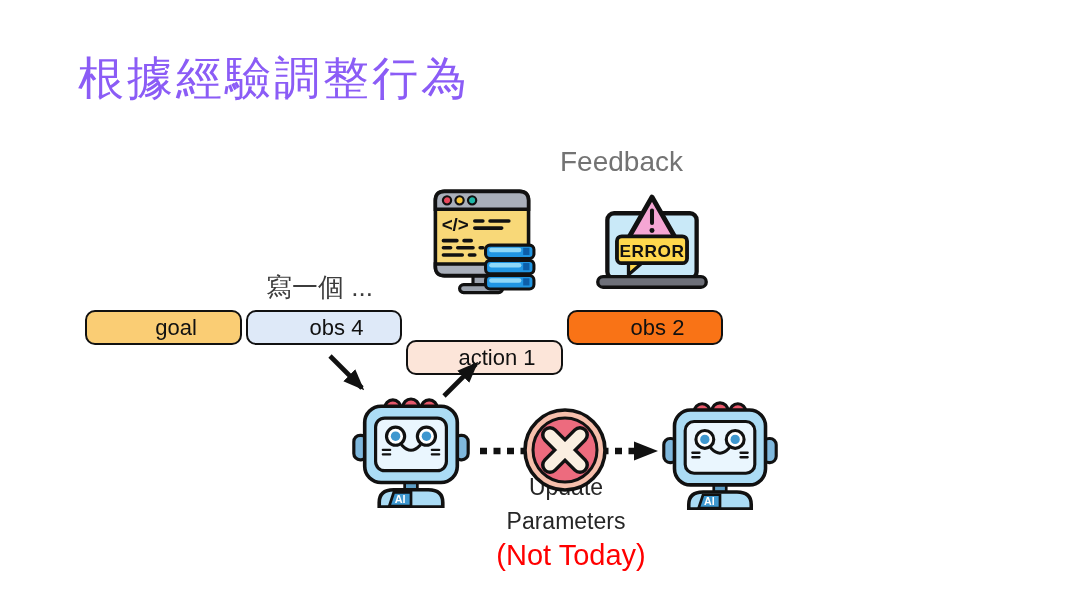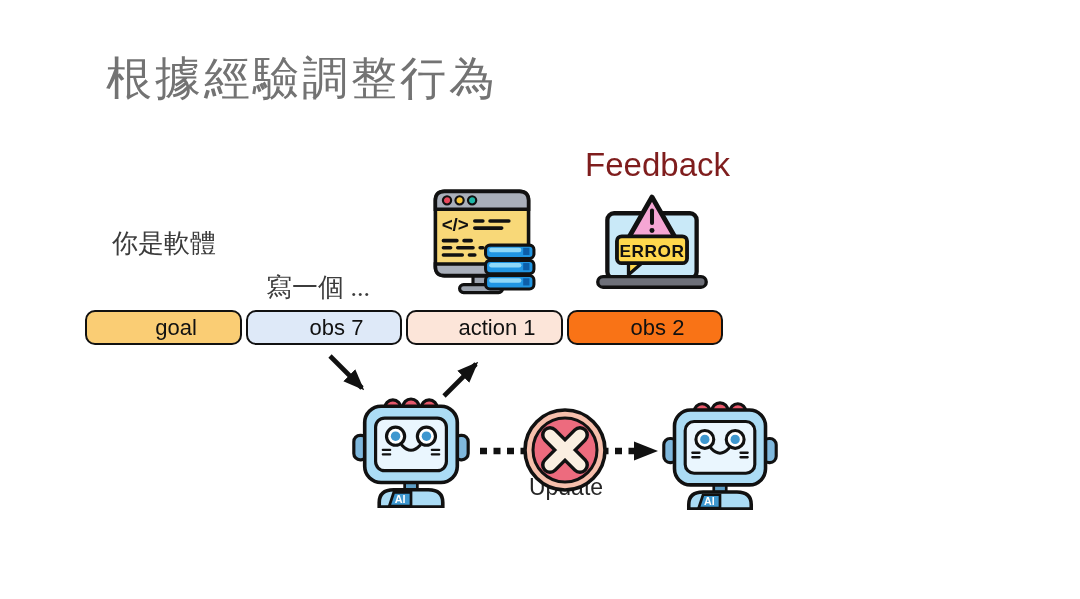--- a/index.html
+++ b/index.html
@@ -2,35 +2,34 @@
 <html><head>
 <meta charset="utf-8">
 <style>
   html,body{margin:0;padding:0;background:#fff;}
   .slide{
     position:relative;width:1080px;height:599px;background:#ffffff;
     overflow:hidden;font-family:"Liberation Sans",sans-serif;color:#1a1a1a;
   }
   .abs{position:absolute;}
   .title{
-    left:78px;top:48px;font-size:46px;letter-spacing:3px;color:#737373;
+    left:78px;top:48px;font-size:46px;letter-spacing:3px;color:#8b5cf6;
     font-weight:400;
-    margin-left:28px;
   }
   .prompt{left:112px;top:226px;font-size:26px;line-height:34px;color:#3c3c3c;}
-  .write-one{left:266px;top:270px;font-size:26px;color:#3c3c3c;font-family:Liberation Serif, serif;}
-  .feedback{left:560px;top:146px;width:170px;text-align:right;font-size:33px;color:#7f1d1d;}
+  .write-one{left:266px;top:270px;font-size:26px;color:#3c3c3c;}
+  .feedback{left:560px;top:146px;width:170px;text-align:left;font-size:28px;color:#737373;}
   .bar-seg{
     position:absolute;top:310px;height:35px;border:2.5px solid #111;border-radius:10px;
     box-sizing:border-box;display:flex;align-items:center;justify-content:center;
     font-size:22px;color:#111;padding-left:25px;
   }
   .seg-goal{left:85px;width:157px;background:#FACD74;}
   .seg-obs1{left:246px;width:156px;background:#DEE9F8;}
-  .seg-action1{left:406px;width:157px;background:#FCE5D9;}
+  .seg-action1{left:406px;width:157px;background:#FCE5D9;margin-top:30px;}
   .seg-obs2{left:567px;width:156px;background:#f97316;}
   .overlay{left:0;top:0;pointer-events:none;z-index:1;}
   .code-icon{left:430px;top:186px;z-index:2;}
   .error-icon{left:592px;top:192px;z-index:2;}
   .robot1{left:352px;top:388px;z-index:2;}
   .robot2{left:662px;top:392px;z-index:2;}
   .llm{left:262px;top:470px;width:90px;text-align:center;font-size:29px;font-weight:bold;color:#111;z-index:2;}
   .blocked{left:522px;top:406px;z-index:3;}
   .update{left:466px;top:470px;width:200px;text-align:center;font-size:23px;line-height:34px;color:#262626;z-index:1;}
   .not-today{left:466px;top:539px;width:210px;text-align:center;font-size:29px;color:#ff0000;z-index:2;}
@@ -117,37 +116,36 @@
           <rect x="26" y="46" width="73" height="28" rx="5" fill="#FFD84D" stroke="#111" stroke-width="4"></rect>
           <text x="62.5" y="68" text-anchor="middle" font-size="18" font-weight="bold" letter-spacing="0.5" fill="#111">ERROR</text>
         </g>
       </symbol>
     </defs>
   </svg>
 
   <div class="abs title">根據經驗調整行為</div>
 
   <div class="abs prompt">
-    <div>你是軟體</div>
   </div>
   <div class="abs write-one">寫一個 ...</div>
   <div class="abs feedback">Feedback</div>
 
   <svg class="abs code-icon" width="112" height="112">
     <use href="#codewin"></use>
   </svg>
   <svg class="abs error-icon" width="120" height="104">
     <use href="#errorlap"></use>
   </svg>
 
   <div class="bar-seg seg-goal">
     <span>goal</span>
   </div>
   <div class="bar-seg seg-obs1">
-    <span>obs 7</span>
+    <span>obs 4</span>
   </div>
   <div class="bar-seg seg-action1">
     <span>action 1</span>
   </div>
   <div class="bar-seg seg-obs2">
     <span>obs 2</span>
   </div>
 
   <svg class="abs overlay" width="1080" height="599">
     <line x1="330" y1="356" x2="362" y2="388" stroke="#111" stroke-width="4.6" marker-end="url(#ah)"></line>
@@ -166,16 +164,18 @@
 
   <svg class="abs blocked" width="86" height="88" viewBox="0 0 86 88">
     <circle cx="43" cy="44" r="40" fill="#F6BFAC" stroke="#111" stroke-width="3.6"></circle>
     <circle cx="43" cy="44" r="32" fill="#ED6B7E" stroke="#111" stroke-width="3"></circle>
     <path d="M28,29 L58,59 M58,29 L28,59" stroke="#111" stroke-width="18" stroke-linecap="round"></path>
     <path d="M28,29 L58,59 M58,29 L28,59" stroke="#FBEFE1" stroke-width="11" stroke-linecap="round"></path>
   </svg>
 
   <div class="abs update">
     <div>Update</div>
+    <div>Parameters</div>
   </div>
 
+  <div class="abs not-today">(Not Today)</div>
 
 </div>
 
 </body></html>

